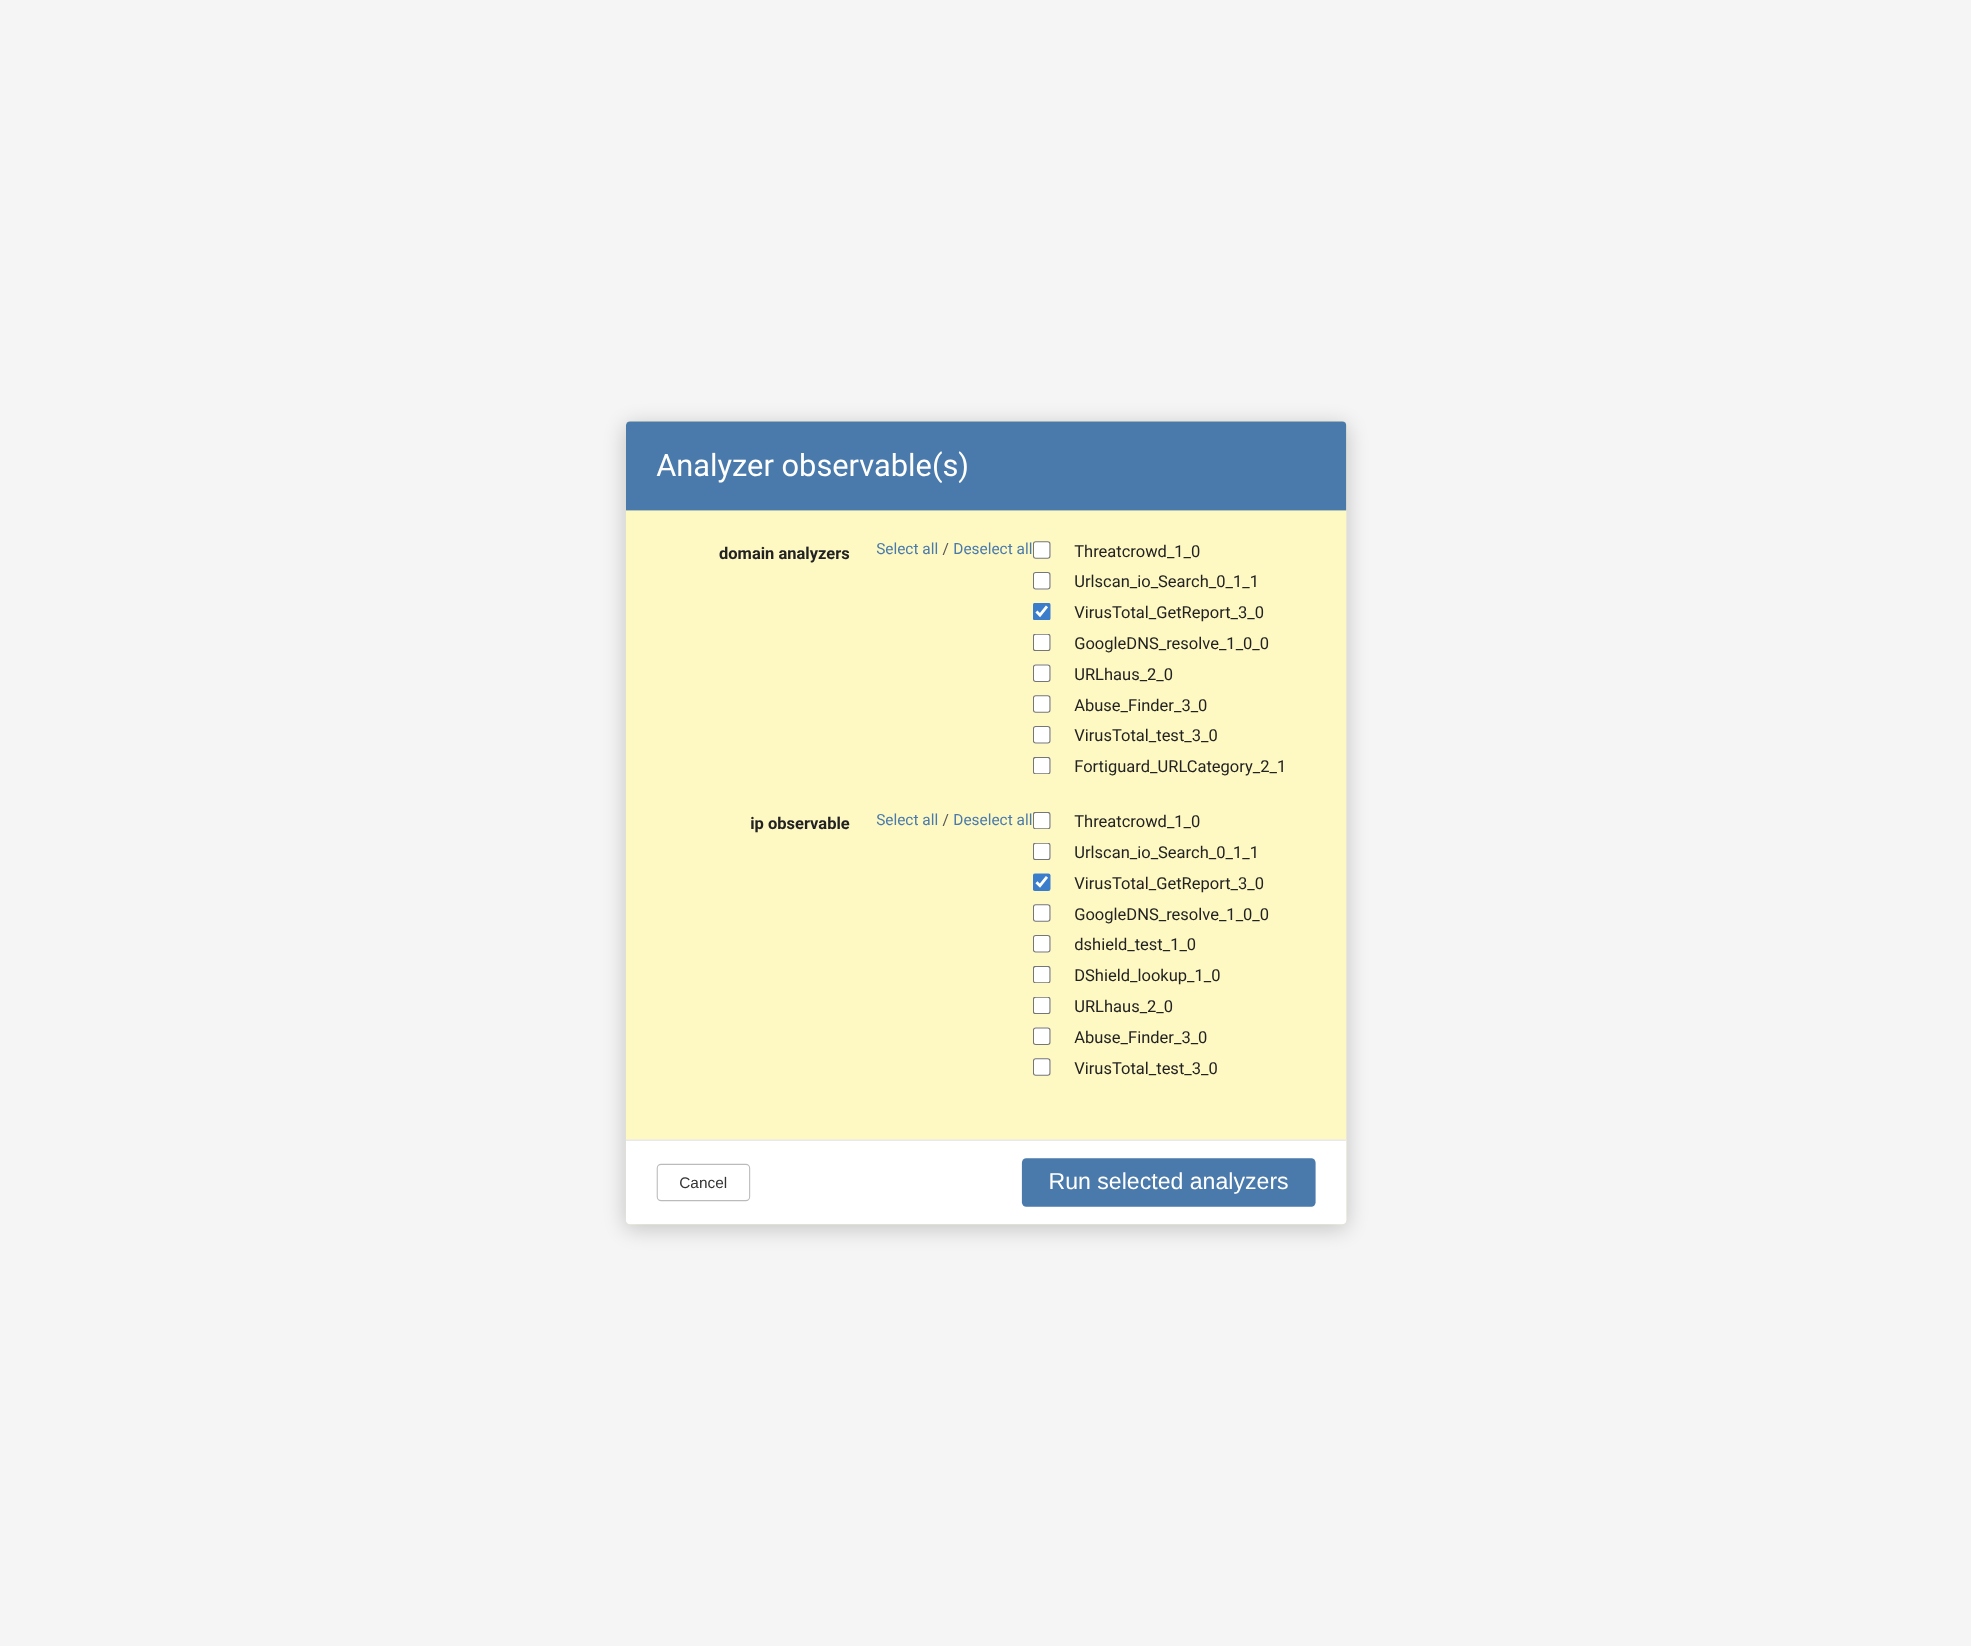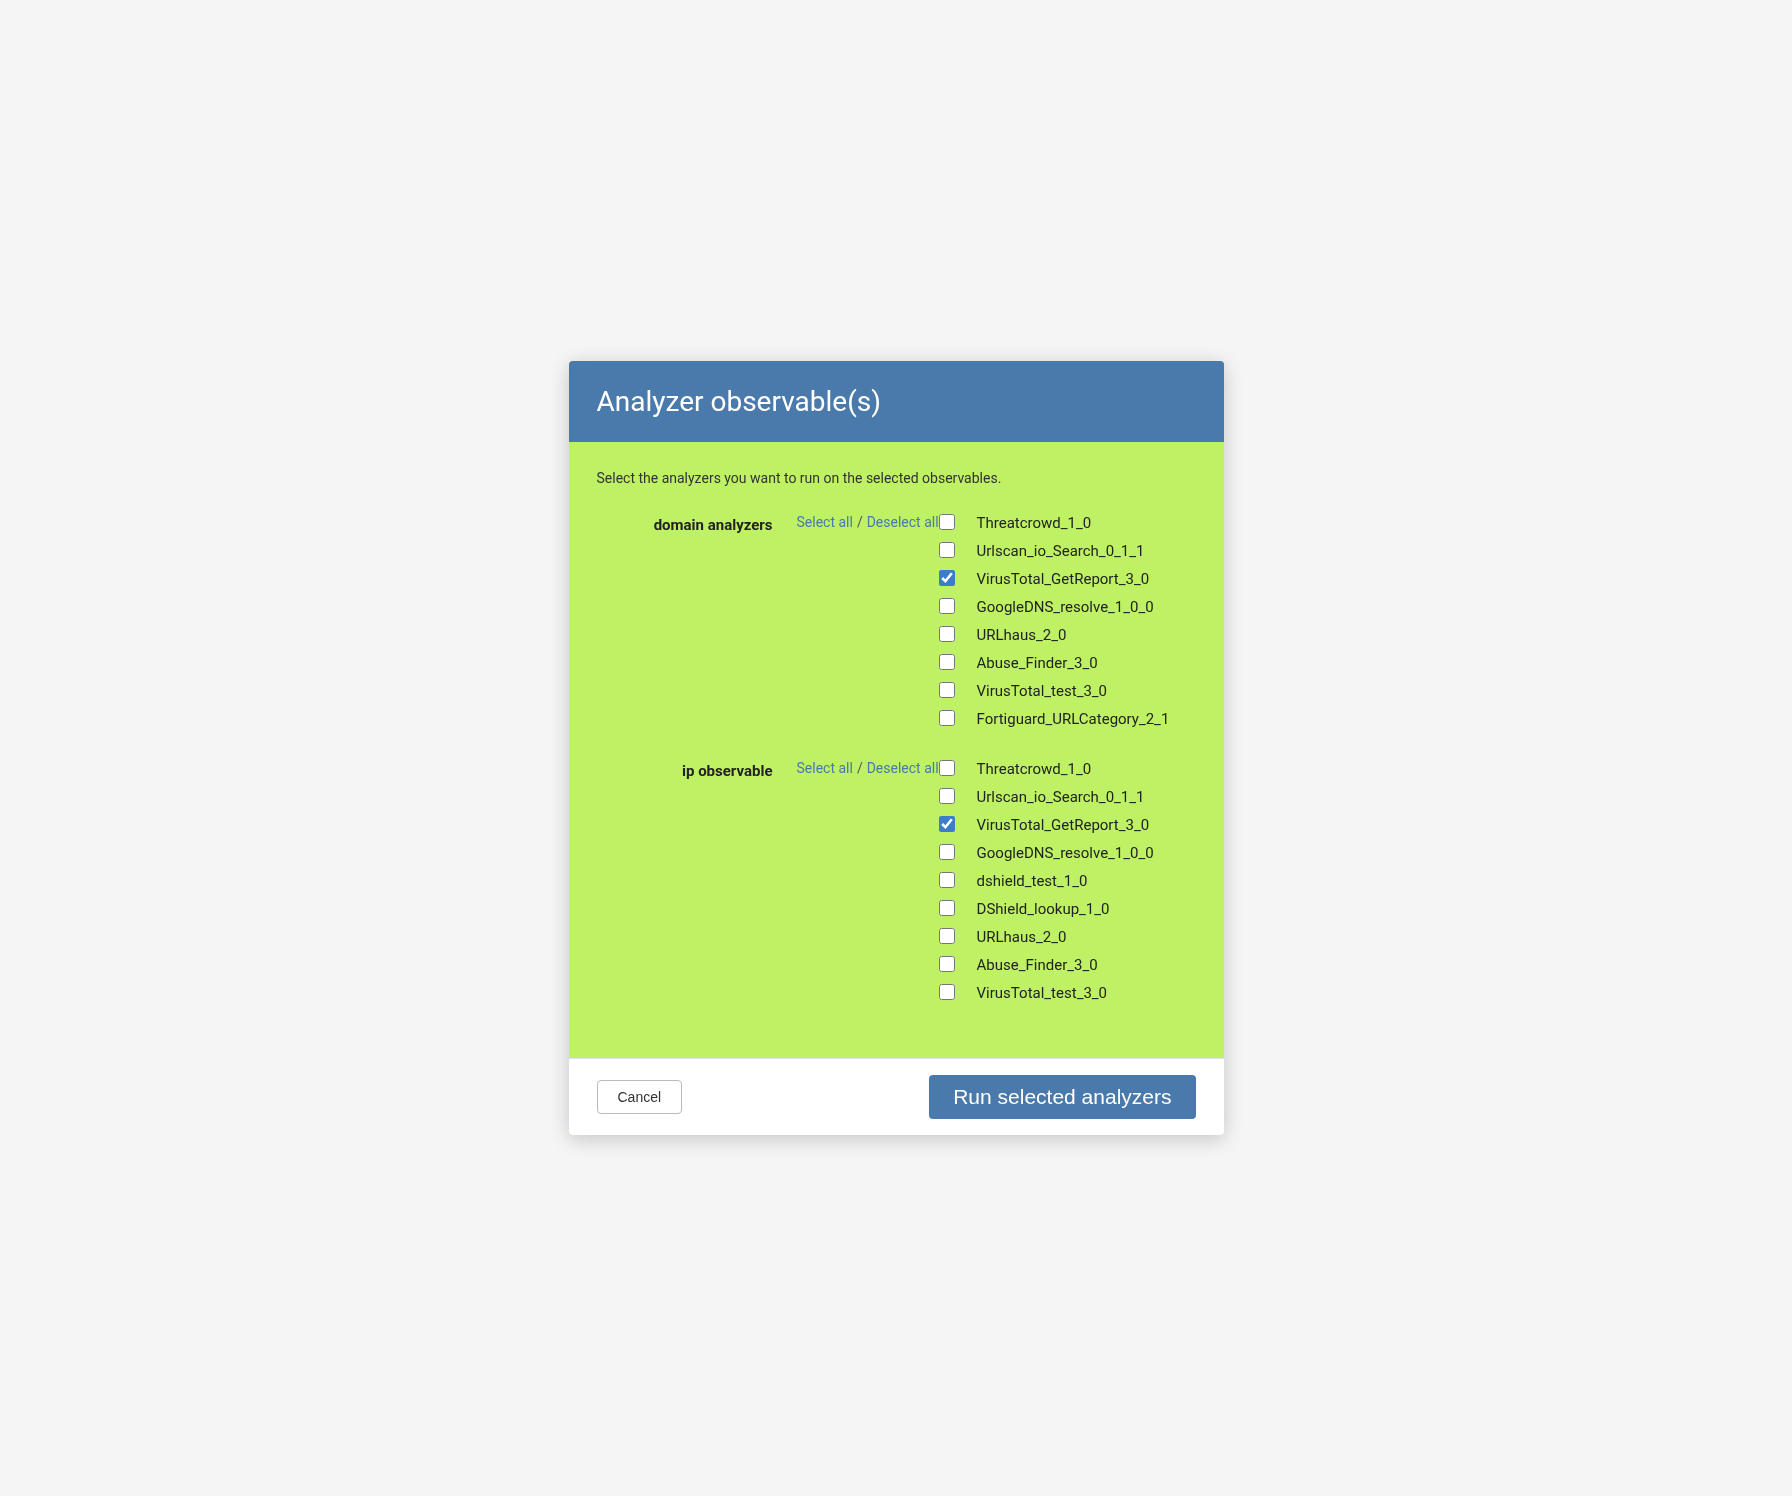--- a/index.html
+++ b/index.html
@@ -12,21 +12,21 @@
       font-family: -apple-system, BlinkMacSystemFont, 'Segoe UI', Roboto, sans-serif;
       font-size: 15px;
       background: #f5f5f5;
       display: flex;
       align-items: center;
       justify-content: center;
       min-height: 100vh;
     }
 
     .modal {
-      background: #bef264;
+      background: #fef9c3;
       width: 655px;
       border-radius: 4px;
       box-shadow: 0 4px 20px rgba(0,0,0,0.2);
       overflow: hidden;
       display: flex;
       flex-direction: column;
     }
 
     .modal-header {
       background: #4a7aab;
@@ -147,21 +147,20 @@
   </style>
 </head>
 <body>
 
 <div class="modal">
   <div class="modal-header">
     <h1>Analyzer observable(s)</h1>
   </div>
 
   <div class="modal-body">
-    <p class="modal-description">Select the analyzers you want to run on the selected observables.</p>
 
     <div id="sections-container">
 
     <div class="analyzer-section">
           <div class="section-row">
             <div class="section-label">domain analyzers</div>
             <div class="section-controls">
               <div class="select-links"><a>Select all</a><span>/</span><a>Deselect all</a></div>
               <div class="checkboxes">
                 <div class="checkbox-item">

